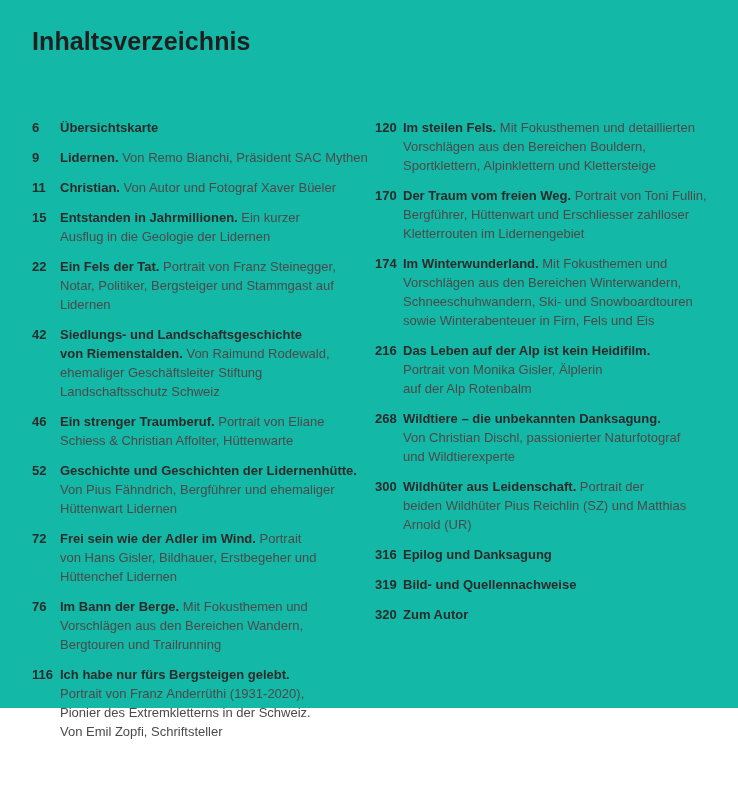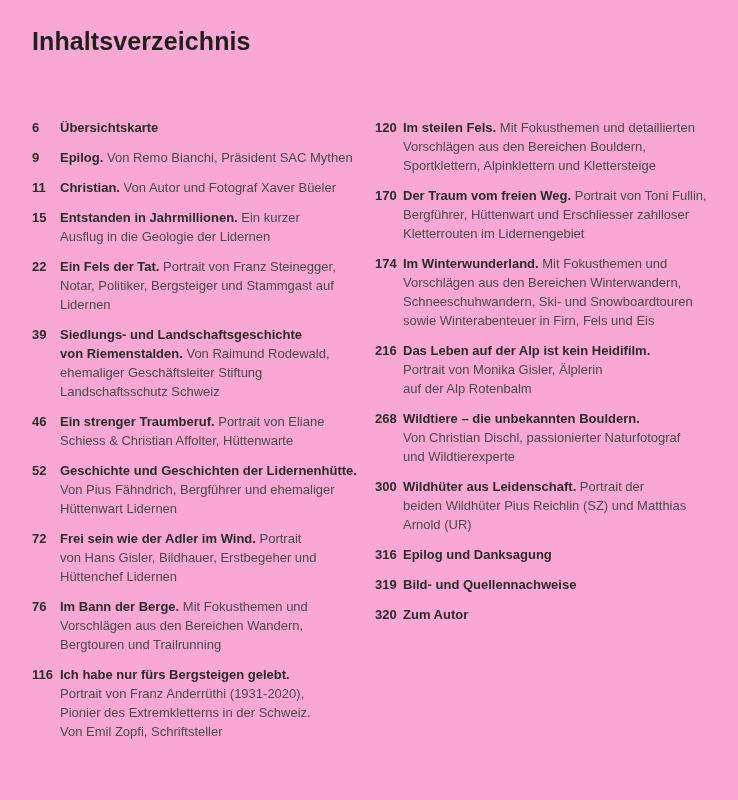--- a/index.html
+++ b/index.html
@@ -10,22 +10,22 @@
   body {
     width: 738px;
     height: 800px;
     font-family: "Liberation Sans", "DejaVu Sans", sans-serif;
     color: #454545;
     overflow: hidden;
   }
   .page {
     position: relative;
     width: 738px;
-    height: 800px;
-    background: #f9a8d4;
+    height: 708px;
+    background: #14b8a6;
   }
   .page-title {
     position: absolute;
     left: 32px;
     top: 27px;
     margin: 0;
     font-size: 25px;
     line-height: 28px;
     font-weight: 700;
     color: #1f1f1f;
@@ -71,39 +71,39 @@
 <div class="page">
   <h1 class="page-title">Inhaltsverzeichnis</h1>
   <div class="toc-columns">
     <div class="toc-col">
         <div class="toc-entry">
           <span class="toc-num">6</span>
           <span class="toc-text"><span class="toc-title">Übersichtskarte</span><span class="toc-desc"></span></span>
         </div>
         <div class="toc-entry">
           <span class="toc-num">9</span>
-          <span class="toc-text"><span class="toc-title">Epilog.</span><span class="toc-desc"> Von Remo Bianchi, Präsident SAC Mythen</span></span>
+          <span class="toc-text"><span class="toc-title">Lidernen.</span><span class="toc-desc"> Von Remo Bianchi, Präsident SAC Mythen</span></span>
         </div>
         <div class="toc-entry">
           <span class="toc-num">11</span>
           <span class="toc-text"><span class="toc-title">Christian.</span><span class="toc-desc"> Von Autor und Fotograf Xaver Büeler</span></span>
         </div>
         <div class="toc-entry">
           <span class="toc-num">15</span>
           <span class="toc-text"><span class="toc-title">Entstanden in Jahrmillionen.</span><span class="toc-desc"> Ein kurzer
 Ausflug in die Geologie der Lidernen</span></span>
         </div>
         <div class="toc-entry">
           <span class="toc-num">22</span>
           <span class="toc-text"><span class="toc-title">Ein Fels der Tat.</span><span class="toc-desc"> Portrait von Franz Steinegger,
 Notar, Politiker, Bergsteiger und Stammgast auf
 Lidernen</span></span>
         </div>
         <div class="toc-entry">
-          <span class="toc-num">39</span>
+          <span class="toc-num">42</span>
           <span class="toc-text"><span class="toc-title">Siedlungs- und Landschaftsgeschichte
 von Riemenstalden.</span><span class="toc-desc"> Von Raimund Rodewald,
 ehemaliger Geschäftsleiter Stiftung
 Landschaftsschutz Schweiz</span></span>
         </div>
         <div class="toc-entry">
           <span class="toc-num">46</span>
           <span class="toc-text"><span class="toc-title">Ein strenger Traumberuf.</span><span class="toc-desc"> Portrait von Eliane
 Schiess &amp; Christian Affolter, Hüttenwarte</span></span>
         </div>
@@ -154,21 +154,21 @@
 sowie Winterabenteuer in Firn, Fels und Eis</span></span>
         </div>
         <div class="toc-entry">
           <span class="toc-num">216</span>
           <span class="toc-text"><span class="toc-title">Das Leben auf der Alp ist kein Heidifilm.</span><span class="toc-desc">
 Portrait von Monika Gisler, Älplerin
 auf der Alp Rotenbalm</span></span>
         </div>
         <div class="toc-entry">
           <span class="toc-num">268</span>
-          <span class="toc-text"><span class="toc-title">Wildtiere – die unbekannten Bouldern.</span><span class="toc-desc">
+          <span class="toc-text"><span class="toc-title">Wildtiere – die unbekannten Danksagung.</span><span class="toc-desc">
 Von Christian Dischl, passionierter Naturfotograf
 und Wildtierexperte</span></span>
         </div>
         <div class="toc-entry">
           <span class="toc-num">300</span>
           <span class="toc-text"><span class="toc-title">Wildhüter aus Leidenschaft.</span><span class="toc-desc"> Portrait der
 beiden Wildhüter Pius Reichlin (SZ) und Matthias
 Arnold (UR)</span></span>
         </div>
         <div class="toc-entry">

